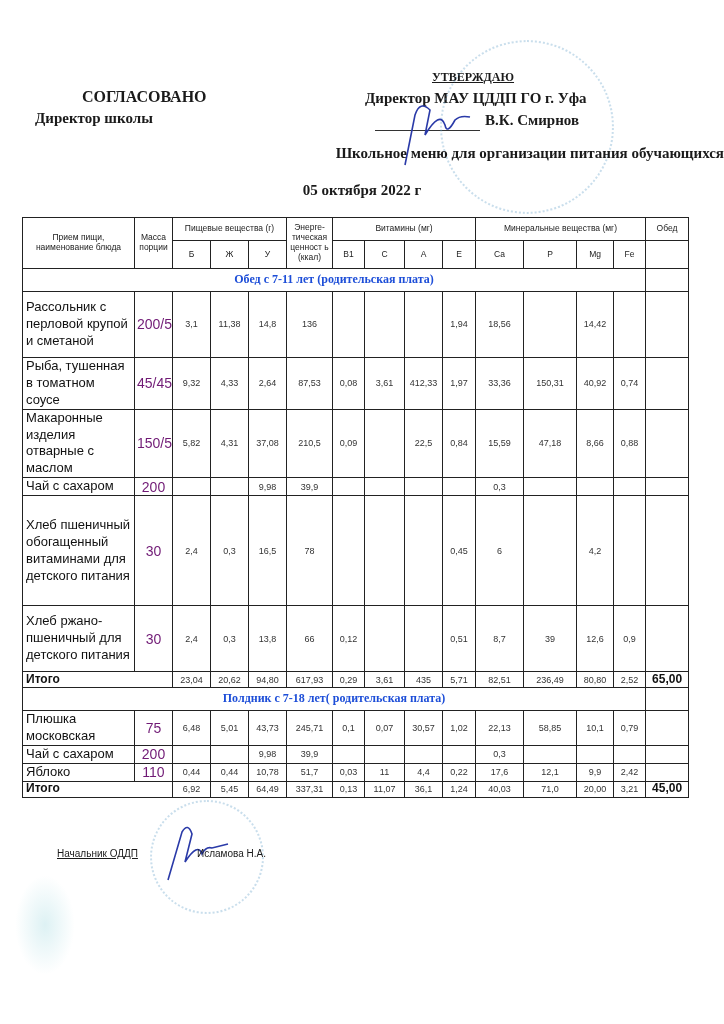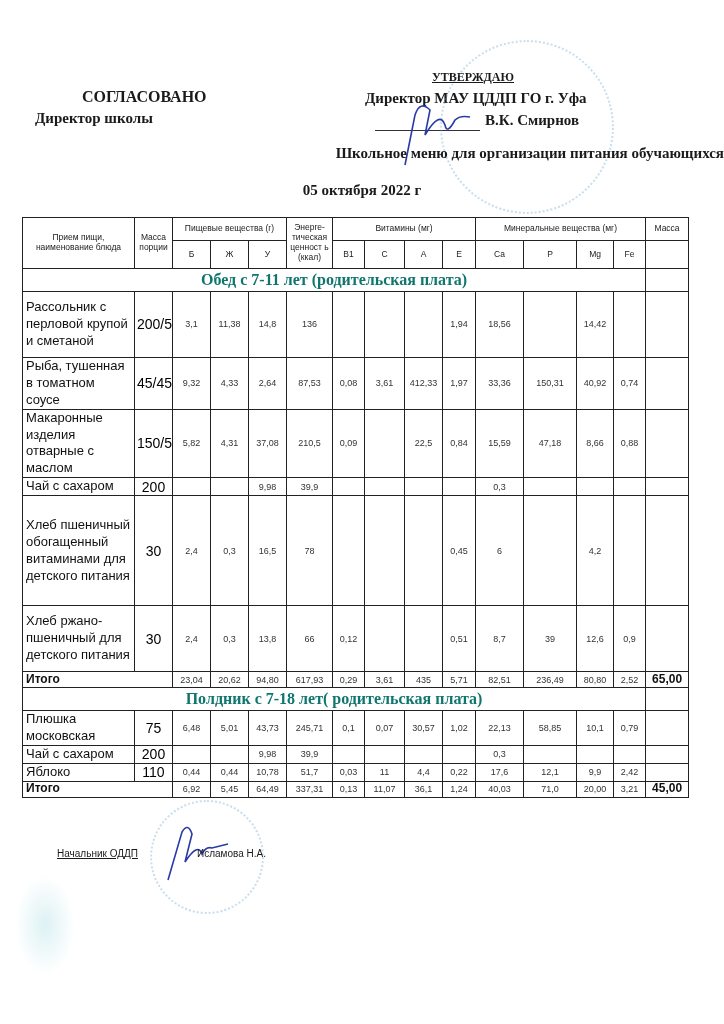--- a/index.html
+++ b/index.html
@@ -13,23 +13,23 @@
   #approve-name { left: 485px; top: 112px; font-size: 15px; }
   #sign-line { left: 375px; top: 130px; width: 105px; border-top: 1px solid #333; }
   #doc-title { left: 0; width: 724px; top: 145px; text-align: right; font-size: 15px; }
   #doc-date { left: 0; width: 724px; top: 182px; text-align: center; font-size: 15px; }
   .stamp { position: absolute; border-radius: 50%; border: 2px dotted rgba(100,160,200,0.35); }
   .sig { position: absolute; }
 
   table.menu { position: absolute; left: 22px; top: 217px; width: 666px; border-collapse: collapse; table-layout: fixed; }
   table.menu td { border: 1px solid #222; padding: 0 2px; text-align: center; vertical-align: middle; font-size: 9px; line-height: 1.15; color: #333; }
   table.menu td.name { text-align: left; font-size: 13px; color: #111; padding-left: 3px; line-height: 1.3; }
-  table.menu td.mass { font-size: 14px; color: #000000; }
+  table.menu td.mass { font-size: 14px; color: #701a75; }
   table.menu td.hdr { font-size: 8.5px; color: #222; }
-  table.menu td.section { font-family: "Liberation Serif", serif; font-weight: bold; font-size: 16px; color: #0f766e; height: 22px; margin-left: 9px; }
+  table.menu td.section { font-family: "Liberation Serif", serif; font-weight: bold; font-size: 12px; color: #1d4ed8; height: 22px; margin-left: 9px; }
   table.menu td.total-label { text-align: left; font-weight: bold; font-size: 12px; color: #111; padding-left: 3px; }
   table.menu td.price { font-weight: bold; font-size: 12px; color: #111; }
   #footer-label { left: 57px; top: 848px; font-size: 10px; text-decoration: underline; }
   #footer-name { left: 197px; top: 848px; font-size: 10px; }
 </style>
 </head>
 <body>
 
 <div class="abs serif" id="agreed-title">СОГЛАСОВАНО</div>
 <div class="abs serif" id="agreed-sub">Директор школы</div>
@@ -65,21 +65,21 @@
       <col style="width:43px">
   </colgroup>
   <tbody>
       <tr style="height:23px">
     <td class="hdr" rowspan="2">Прием пищи, наименование блюда</td>
     <td class="hdr" rowspan="2">Масса порции</td>
     <td class="hdr" colspan="3">Пищевые вещества (г)</td>
     <td class="hdr" rowspan="2">Энерге-тическая ценност ь (ккал)</td>
     <td class="hdr" colspan="4">Витамины (мг)</td>
     <td class="hdr" colspan="4">Минеральные вещества (мг)</td>
-    <td class="hdr">Масса</td>
+    <td class="hdr">Обед</td>
   </tr>
   <tr style="height:28px">
     <td class="hdr">Б</td>
     <td class="hdr">Ж</td>
     <td class="hdr">У</td>
     <td class="hdr">B1</td>
     <td class="hdr">C</td>
     <td class="hdr">A</td>
     <td class="hdr">E</td>
     <td class="hdr">Ca</td>

